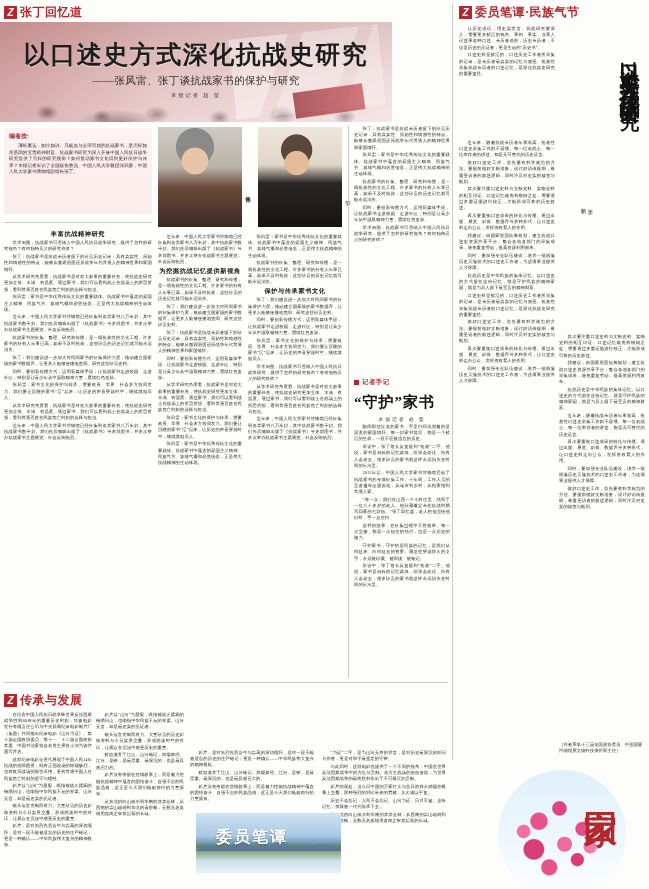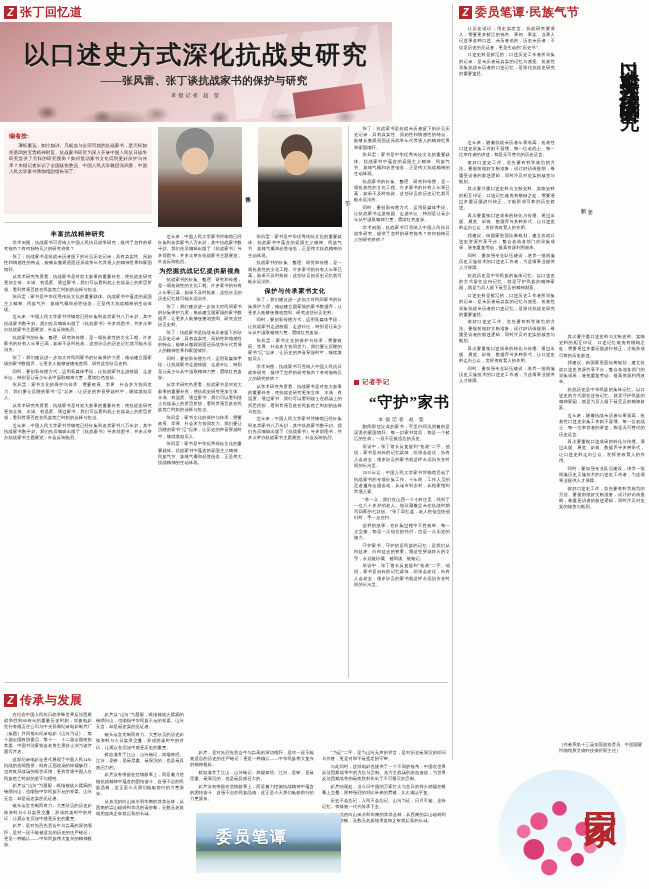--- a/index.html
+++ b/index.html
@@ -86,23 +86,23 @@
   }
   .banner-title {
     position: absolute; left: 0; top: 16px; width: 392px;
     text-align: center;
     font-size: 25px; font-weight: bold; color: #1d1d1d;
     letter-spacing: 1.5px;
     text-shadow: 0 1px 1px rgba(255,255,255,.5);
     font-family: "Liberation Serif", serif;
   }
   .banner-sub {
-    position: absolute; left: 8px; top: 52px; width: 392px;
+    position: absolute; left: 0; top: 52px; width: 392px;
     text-align: center;
-    font-size: 10.5px; color: #2b2b2b; font-weight: bold;
+    font-size: 10.5px; color: #2b2b2b; font-weight: normal;
     letter-spacing: .4px;
   }
   .banner-byline {
     position: absolute; left: 0; top: 70px; width: 392px;
     text-align: center; font-size: 5.2px; color: #3a3a3a;
     letter-spacing: 2px;
   }
 
   
   .editnote {
@@ -169,21 +169,21 @@
     position: absolute; right: 54px; top: 200px;
     writing-mode: vertical-rl; font-size: 5.4px; color: #333; letter-spacing: 1px;
   }
 
   
   .sqbadge { display:flex; align-items:center; gap:3px; }
   .sqbadge .sq { width:5px; height:5px; background:#b3272d; }
   .sqbadge .sqt { font-size:6.5px; color:#b3272d; font-weight:bold; letter-spacing:.4px;}
 
   .midtitle {
-    text-align: right; font-size: 15px; font-weight: bold; color: #111;
+    text-align: left; font-size: 15px; font-weight: bold; color: #111;
     letter-spacing: 1px; margin-top: 6px;
   }
   .midbyline { text-align:center; font-size:4.8px; color:#333; letter-spacing:2px; margin-top:4px;}
 
   
   .bottomsec { position: absolute; left: 0; top: 690px; width: 649px; height: 199px; }
   .bigtitle2 {
     text-align: center; font-size: 21px; font-weight: bold; color: #111; letter-spacing: 1.5px;
   }
   .bigsub2 { text-align:center; font-size:10px; color:#1d1d1d; font-weight:bold; margin-top:4px; letter-spacing:.5px;}

